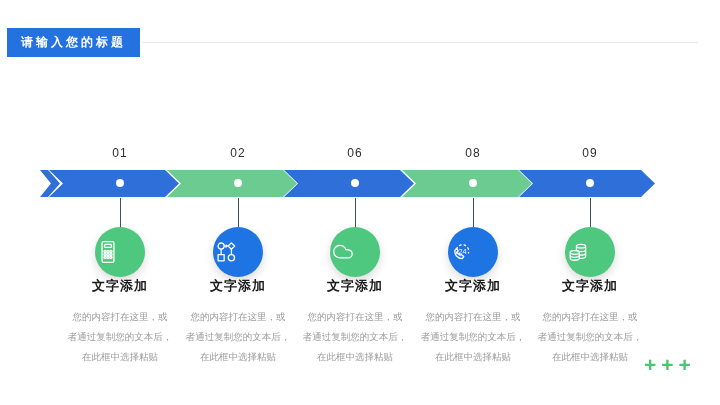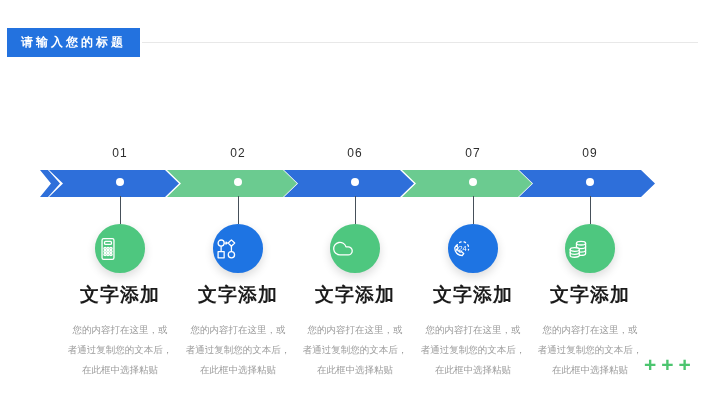--- a/index.html
+++ b/index.html
@@ -44,21 +44,21 @@
   }
   .connector{width:1px;height:29px;background:var(--connector);}
   .circle{
     width:50px;height:50px;border-radius:50%;display:flex;align-items:center;
     box-shadow:0 4px 10px rgba(0,0,0,0.14);
   }
   .circle.green{background:var(--circle-green);}
   .circle.blue{background:var(--circle-blue);}
   .circle svg{display:block;}
   .heading{
-    margin-top:9px;font-size:19px;font-weight:700;color:var(--heading-ink);letter-spacing:1px;
+    font-size:13px;font-weight:700;color:var(--heading-ink);letter-spacing:1px;
   }
   .body-text{
     margin-top:12px;font-size:9.5px;line-height:20px;color:var(--body-gray);text-align:center;
   }
   
   .plus-deco{
     position:absolute;left:644px;top:352px;font-size:21px;font-weight:800;
     color:var(--plus-green);letter-spacing:5px;line-height:26px;
   }
 </style>
@@ -149,21 +149,21 @@
     </div>
     <div class="heading">文字添加</div>
     <div class="body-text">
       <div>您的内容打在这里，或</div>
       <div>者通过复制您的文本后，</div>
       <div>在此框中选择粘贴</div>
     </div>
   </div>
 
   <div class="col" style="left:413px">
-    <div class="num">07</div>
+    <div class="num">08</div>
     <div class="band-space">
       <span class="dot"></span>
     </div>
     <div class="connector"></div>
     <div class="circle blue">
       <svg width="26" height="26" viewBox="0 0 24 24" fill="none" stroke="#fff" stroke-width="1.2" stroke-linecap="round" stroke-linejoin="round">
         <path d="M8.3 13.6A5.8 5.8 0 0 1 13.4 5.3a5.8 5.8 0 0 1 5.4 7.6" stroke-dasharray="1.5 2.8"></path>
         <text x="13.4" y="13.4" font-size="6.8" fill="#fff" stroke="none" text-anchor="middle" font-family="Liberation Sans, sans-serif">24</text>
         <path d="M6.3 10.8c-.2 4 2.8 7.2 6.8 7.4l1.4-2-2.2-1.8-1.2.6c-1.2-.7-2-1.6-2.5-2.9l.8-1.1-1.6-2.4Z"></path>
       </svg>

